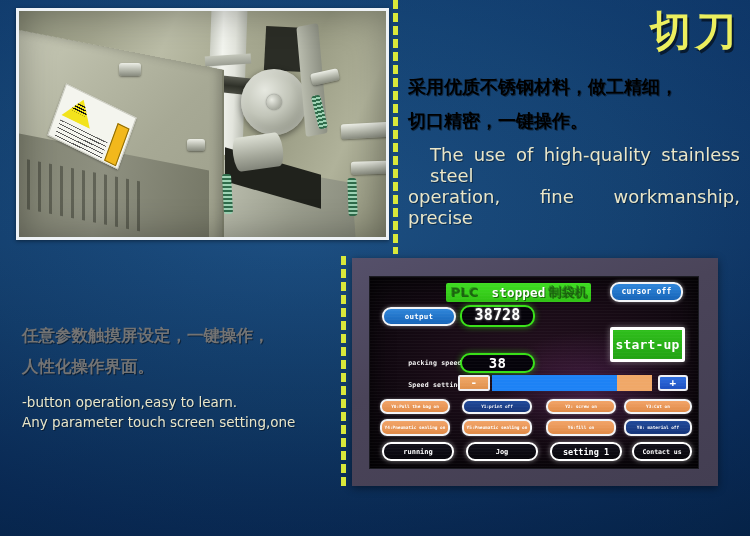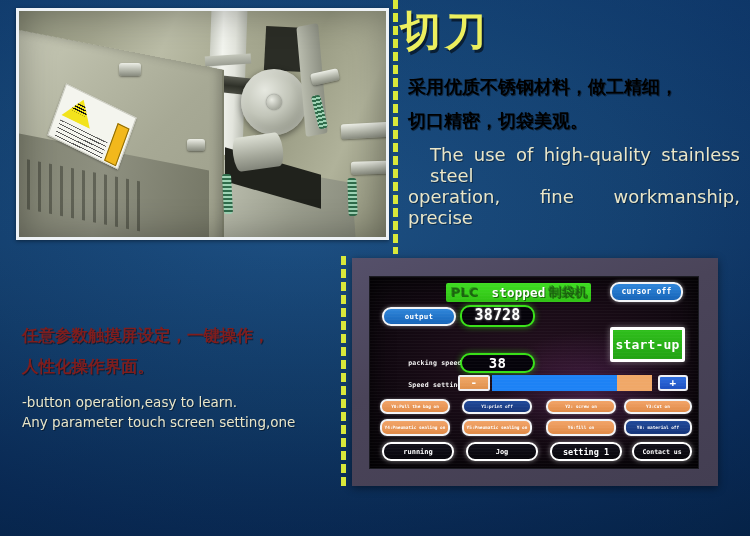--- a/index.html
+++ b/index.html
@@ -161,21 +161,21 @@
     background: linear-gradient(110deg,#c0c3b3,#9b9e8e 55%,#86897a);
     transform: skewY(14deg) rotate(-4deg);
   }
   .darkgap{ position:absolute; left:206px; top:150px; width:96px; height:34px;
     background:#20221c; transform: skewY(16deg);}
   .vignette{ position:absolute; inset:0; box-shadow: inset 0 0 36px rgba(0,0,0,.32); }
 
   
   .cut-title {
     position:absolute; left:400px; top:4px; width:340px;
-    text-align:left;
+    text-align:right;
     font-family:"DejaVu Sans", sans-serif;
     font-size:41px; font-weight:bold; color:#ecef5e; letter-spacing:4px;
     text-shadow: 2px 3px 0 rgba(0,0,0,.55);
   }
   .cut-cn {
     position:absolute; left:408px; top:70px; width:336px;
     font-family:Liberation Sans, sans-serif;
     font-size:18px; font-weight:bold; color:#000000; line-height:34px;
     text-shadow: 1px 1px 0 rgba(0,0,0,.45);
   }
@@ -192,21 +192,21 @@
   .ts-title {
     position:absolute; left:60px; top:256px; width:290px;
     text-align:center;
     font-family:"DejaVu Sans", sans-serif;
     font-size:31px; font-weight:bold; color:#ecef5e; letter-spacing:3px;
     text-shadow: 2px 3px 0 rgba(0,0,0,.55);
   }
   .ts-cn {
     position:absolute; left:22px; top:320px; width:318px;
     font-family:"DejaVu Sans", sans-serif;
-    font-size:16.5px; font-weight:bold; color:#7f1d1d; line-height:31px;
+    font-size:16.5px; font-weight:bold; color:#737373; line-height:31px;
     text-shadow: 1px 1px 0 rgba(0,0,0,.45);
   }
   .ts-en {
     position:absolute; left:22px; top:392px; width:320px;
     font-family:"DejaVu Sans", sans-serif;
     font-size:13.5px; color:#e9e6c9; line-height:20px;
     text-shadow: 1px 1px 0 rgba(0,0,0,.4);
   }
 
   
@@ -327,21 +327,21 @@
         <div class="warn-strip"></div>
         <div class="warn-lines"></div>
       </div>
       <div class="vignette"></div>
     </div>
   </div>
 
   <div class="cut-title">切刀</div>
   <div class="cut-cn">
     <div>采用优质不锈钢材料，做工精细，</div>
-    <div>切口精密，切袋美观。</div>
+    <div>切口精密，一键操作。</div>
   </div>
   <div class="cut-en">
     <div class="indent">The use of high-quality stainless steel</div>
     <div>operation, fine workmanship, precise</div>
   </div>
 
   <div class="ts-cn">
     <div>任意参数触摸屏设定，一键操作，</div>
     <div>人性化操作界面。</div>
   </div>

